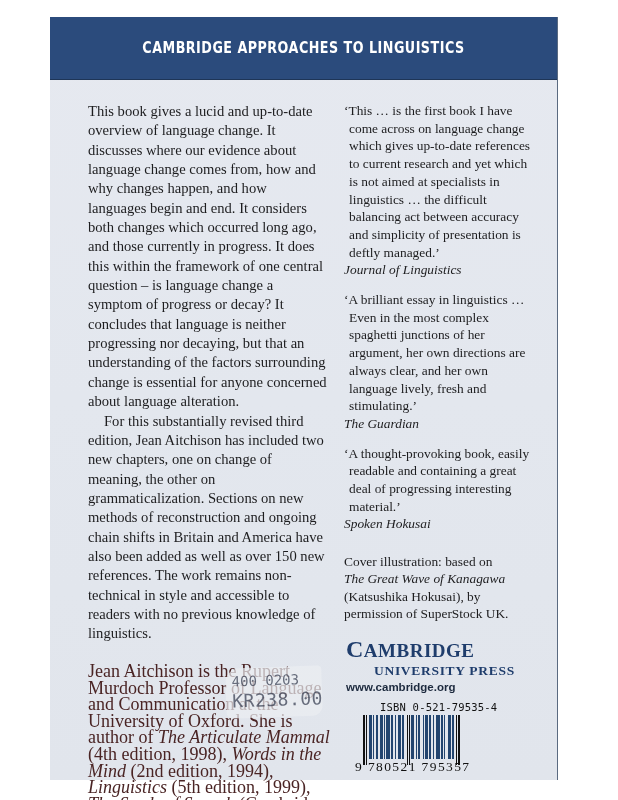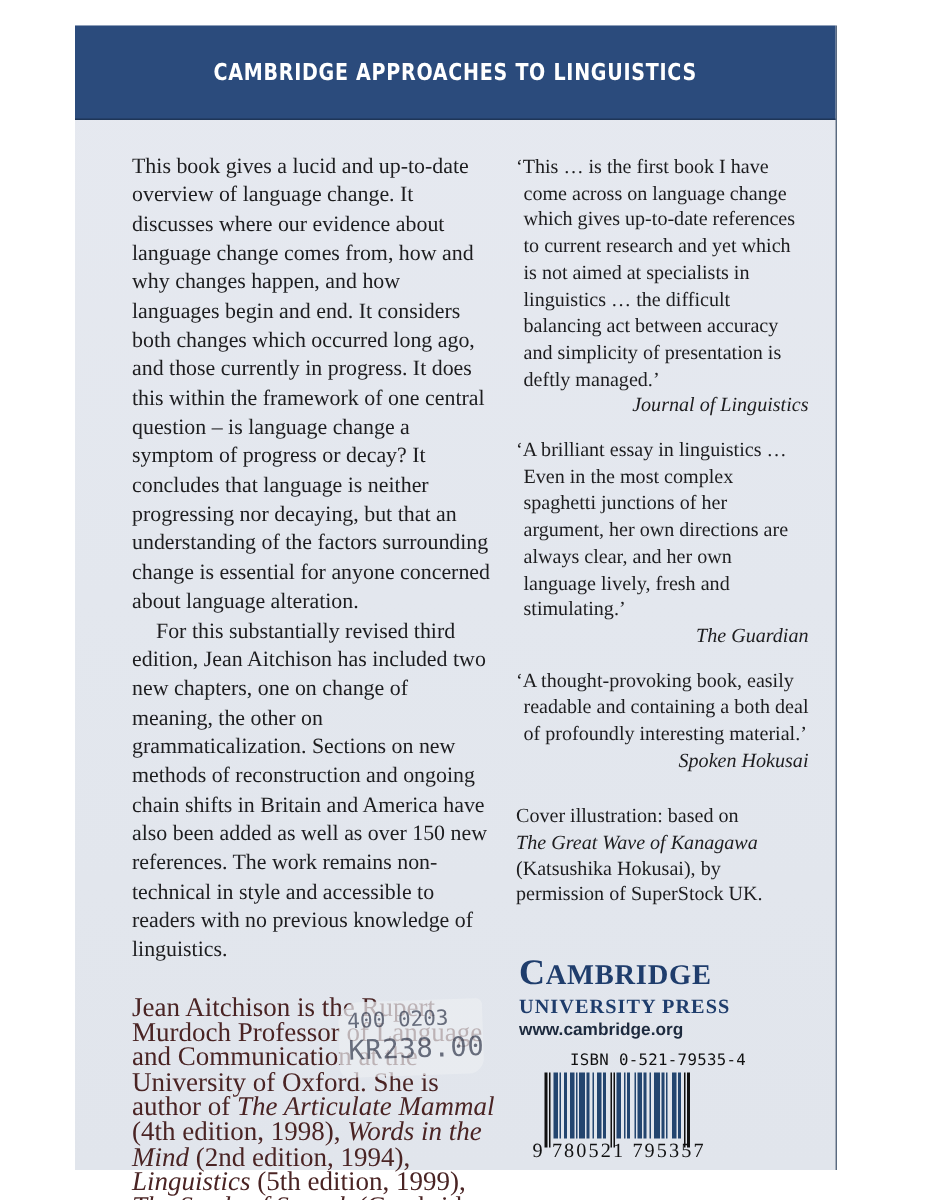--- a/index.html
+++ b/index.html
@@ -45,21 +45,21 @@
     .col-left p.indent { text-indent: 16px; }
     .col-right {
       position: absolute;
       left: 294px; top: 85px; width: 195px;
       color: #1d1d1f;
       font-size: 13.4px;
       line-height: 17.7px;
     }
     .quote { margin: 0 0 12px 0; }
     .quote .qtext { display: block; padding-left: 5px; text-indent: -5px; }
-    .quote .source { display: block; text-align: right; font-style: italic; }
+    .quote .source { display: block; text-align: left; font-style: italic; }
     .credit { margin-top: 20px; line-height: 17.2px; }
     .credit i { font-style: italic; }
     .bio {
       position: absolute;
       left: 38px; top: 646px; width: 250px;
       color: #4a2424;
       font-size: 18px;
       line-height: 16.6px;
     }
     .bio i { font-style: italic; }
@@ -91,20 +91,21 @@
       letter-spacing: 0.5px;
       line-height: 24px;
     }
     .pub-name .small-caps { font-size: 19px; }
     .pub-sub {
       font-family: "Liberation Serif", "DejaVu Serif", serif;
       font-weight: bold;
       font-size: 13.5px;
       letter-spacing: 0.7px;
       line-height: 16px;
+      margin-left: 28px;
     }
     .pub-url {
       font-family: "Liberation Sans", "DejaVu Sans", sans-serif;
       font-weight: bold;
       font-size: 11.5px;
       line-height: 17px;
       color: #1d2a3e;
     }
     .isbn {
       position: absolute;
@@ -154,21 +155,21 @@
   <div class="col-right">
     <div class="quote">
       <span class="qtext">‘This … is the first book I have come across on language change which gives up-to-date references to current research and yet which is not aimed at specialists in linguistics … the difficult balancing act between accuracy and simplicity of presentation is deftly managed.’</span>
       <span class="source">Journal of Linguistics</span>
     </div>
     <div class="quote">
       <span class="qtext">‘A brilliant essay in linguistics … Even in the most complex spaghetti junctions of her argument, her own directions are always clear, and her own language lively, fresh and stimulating.’</span>
       <span class="source">The Guardian</span>
     </div>
     <div class="quote">
-      <span class="qtext">‘A thought-provoking book, easily readable and containing a both deal of profoundly interesting material.’</span>
+      <span class="qtext">‘A thought-provoking book, easily readable and containing a great deal of progressing interesting material.’</span>
       <span class="source">Spoken Hokusai</span>
     </div>
 
     <div class="credit">
       <span>Cover illustration: based on</span><br>
       <i>The Great Wave of Kanagawa</i><br>
       <span>(Katsushika Hokusai), by permission of SuperStock UK.</span>
     </div>
   </div>
 

